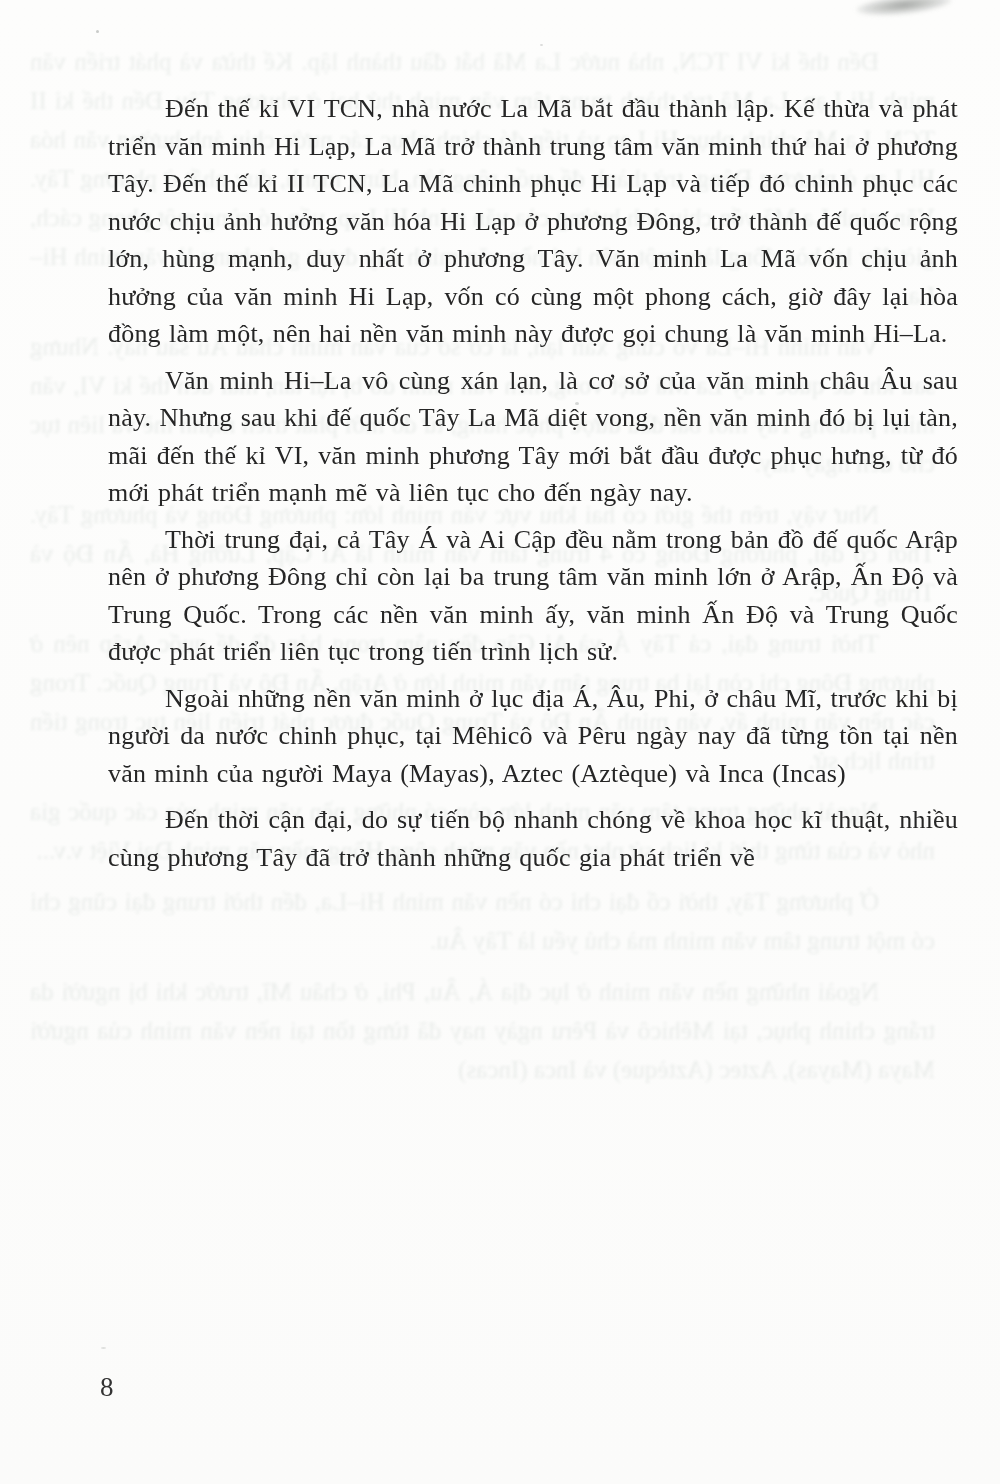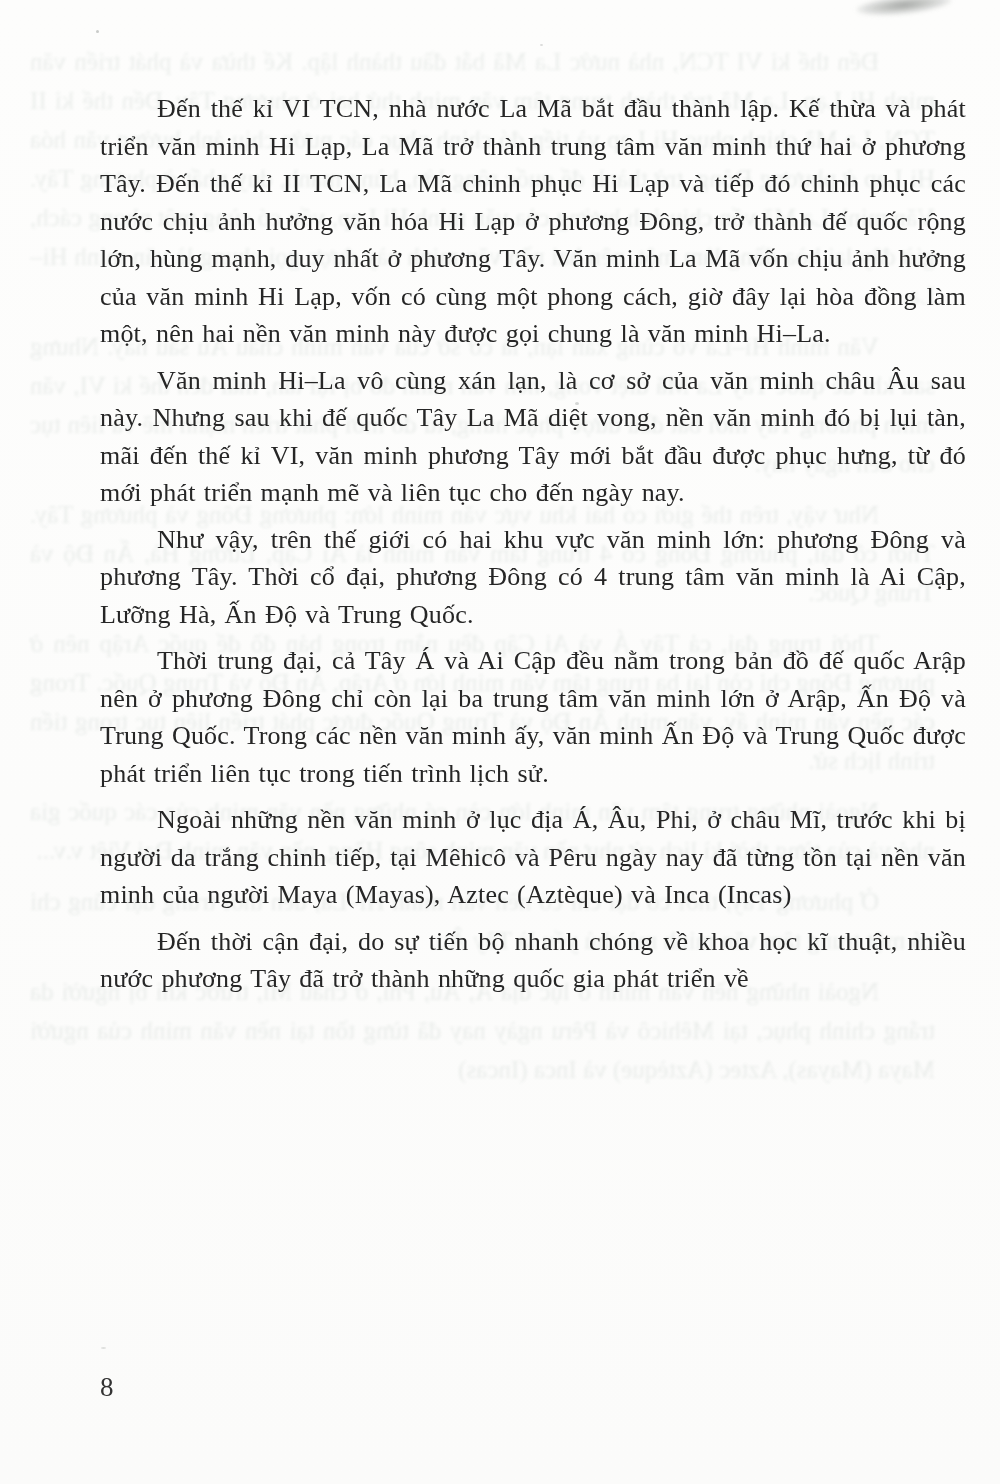--- a/index.html
+++ b/index.html
@@ -36,21 +36,21 @@
     top: 90px;
     left: 100px;
     width: 866px;
     font-size: 26px;
     line-height: 37.5px;
     text-align: justify;
     word-spacing: 1.5px;
     letter-spacing: 0.2px;
   }
   .text-block p {
-    margin: 0 0 9px;
+    margin: 0 8px 9px;
     text-indent: 57px;
   }
 
   .page-number {
     position: absolute;
     left: 100px;
     top: 1372px;
     font-size: 27px;
     color: #333;
   }
@@ -84,24 +84,23 @@
     <p>Như vậy, trên thế giới có hai khu vực văn minh lớn: phương Đông và phương Tây. Thời cổ đại, phương Đông có 4 trung tâm văn minh là Ai Cập, Lưỡng Hà, Ấn Độ và Trung Quốc.</p>
     <p>Thời trung đại, cả Tây Á và Ai Cập đều nằm trong bản đồ đế quốc Arập nên ở phương Đông chỉ còn lại ba trung tâm văn minh lớn ở Arập, Ấn Độ và Trung Quốc. Trong các nền văn minh ấy, văn minh Ấn Độ và Trung Quốc được phát triển liên tục trong tiến trình lịch sử.</p>
     <p>Ngoài những trung tâm văn minh lớn còn có những nền văn minh của các quốc gia nhỏ và của từng thời kì lịch sử như nền văn minh sông Hồng, nền văn minh Đại Việt v.v...</p>
     <p>Ở phương Tây, thời cổ đại chỉ có nền văn minh Hi–La, đến thời trung đại cũng chỉ có một trung tâm văn minh mà chủ yếu là Tây Âu.</p>
     <p>Ngoài những nền văn minh ở lục địa Á, Âu, Phi, ở châu Mĩ, trước khi bị người da trắng chinh phục, tại Mêhicô và Pêru ngày nay đã từng tồn tại nền văn minh của người Maya (Mayas), Aztec (Aztèque) và Inca (Incas)</p>
   </div>
 
   <main class="text-block">
     <p>Đến thế kỉ VI TCN, nhà nước La Mã bắt đầu thành lập. Kế thừa và phát triển văn minh Hi Lạp, La Mã trở thành trung tâm văn minh thứ hai ở phương Tây. Đến thế kỉ II TCN, La Mã chinh phục Hi Lạp và tiếp đó chinh phục các nước chịu ảnh hưởng văn hóa Hi Lạp ở phương Đông, trở thành đế quốc rộng lớn, hùng mạnh, duy nhất ở phương Tây. Văn minh La Mã vốn chịu ảnh hưởng của văn minh Hi Lạp, vốn có cùng một phong cách, giờ đây lại hòa đồng làm một, nên hai nền văn minh này được gọi chung là văn minh Hi–La.</p>
     <p>Văn minh Hi–La vô cùng xán lạn, là cơ sở của văn minh châu Âu sau này. Nhưng sau khi đế quốc Tây La Mã diệt vong, nền văn minh đó bị lụi tàn, mãi đến thế kỉ VI, văn minh phương Tây mới bắt đầu được phục hưng, từ đó mới phát triển mạnh mẽ và liên tục cho đến ngày nay.</p>
-    <p>Như vậy, trên thế giới có hai khu vực văn minh lớn: phương Đông và phương Tây. Thời cổ đại, phương Đông có 4 trung tâm văn minh là Ai Cập, Lưỡng Hà, Ấn Độ và Trung Quốc.</p>
     <p>Thời trung đại, cả Tây Á và Ai Cập đều nằm trong bản đồ đế quốc Arập nên ở phương Đông chỉ còn lại ba trung tâm văn minh lớn ở Arập, Ấn Độ và Trung Quốc. Trong các nền văn minh ấy, văn minh Ấn Độ và Trung Quốc được phát triển liên tục trong tiến trình lịch sử.</p>
-    <p>Ngoài những nền văn minh ở lục địa Á, Âu, Phi, ở châu Mĩ, trước khi bị người da trắng chinh tiếp, tại Mêhicô và Pêru ngày nay đã từng tồn tại nền văn minh của người Maya (Mayas), Aztec (Aztèque) và Inca (Incas)</p>
-    <p>Đến thời cận đại, do sự tiến bộ nhanh chóng về khoa học kĩ thuật, nhiều nước phương Tây đã trở thành những quốc gia phát triển về</p>
+    <p>Ngoài những nền văn minh ở lục địa Á, Âu, Phi, ở châu Mĩ, trước khi bị người da nước chinh phục, tại Mêhicô và Pêru ngày nay đã từng tồn tại nền văn minh của người Maya (Mayas), Aztec (Aztèque) và Inca (Incas)</p>
+    <p>Đến thời cận đại, do sự tiến bộ nhanh chóng về khoa học kĩ thuật, nhiều cùng phương Tây đã trở thành những quốc gia phát triển về</p>
   </main>
 
   <div class="page-number">8</div>
 
   <div class="smudge"></div>
   <div class="speck speck-1"></div>
   <div class="speck speck-2"></div>
   <div class="speck speck-3"></div>
   <div class="speck speck-4"></div>
 

